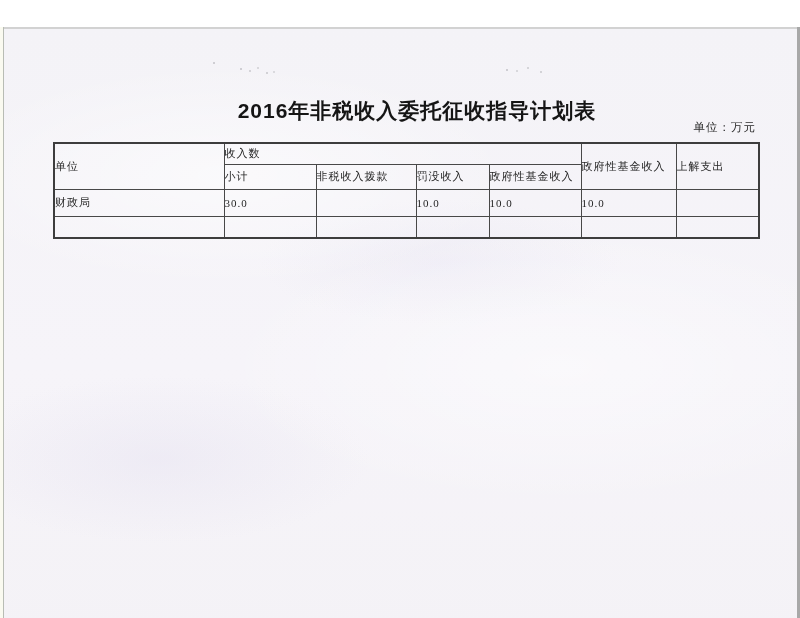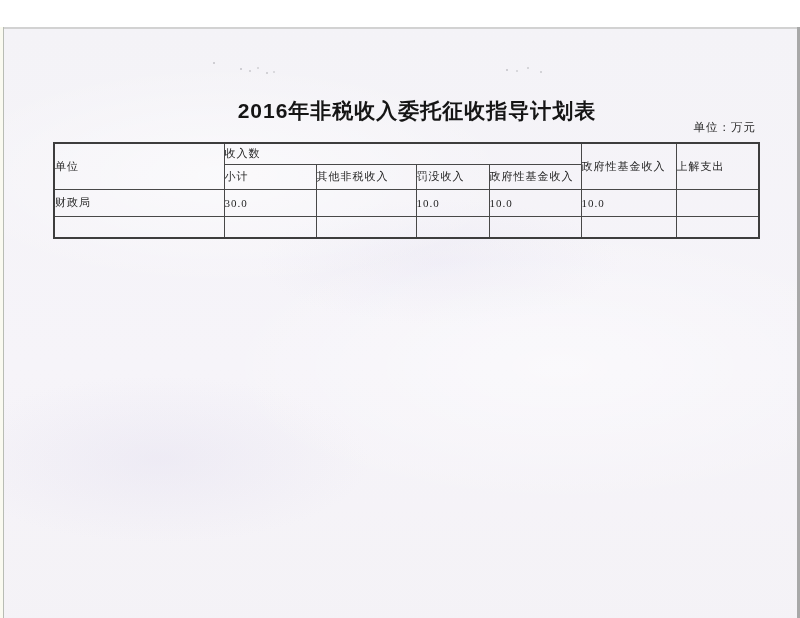--- a/index.html
+++ b/index.html
@@ -94,21 +94,21 @@
     </colgroup>
     <tbody>
         <tr class="hrow1">
       <th rowspan="2">单位</th>
       <th colspan="4">收入数</th>
       <th rowspan="2">政府性基金收入</th>
       <th rowspan="2">上解支出</th>
     </tr>
     <tr class="hrow2">
       <th>小计</th>
-      <th>其他非税收入</th>
+      <th>非税收入拨款</th>
       <th>罚没收入</th>
       <th>政府性基金收入</th>
     </tr>
     <tr class="drow">
       <td>财政局</td>
       <td>30.0</td>
       <td></td>
       <td>10.0</td>
       <td>10.0</td>
       <td>10.0</td>

